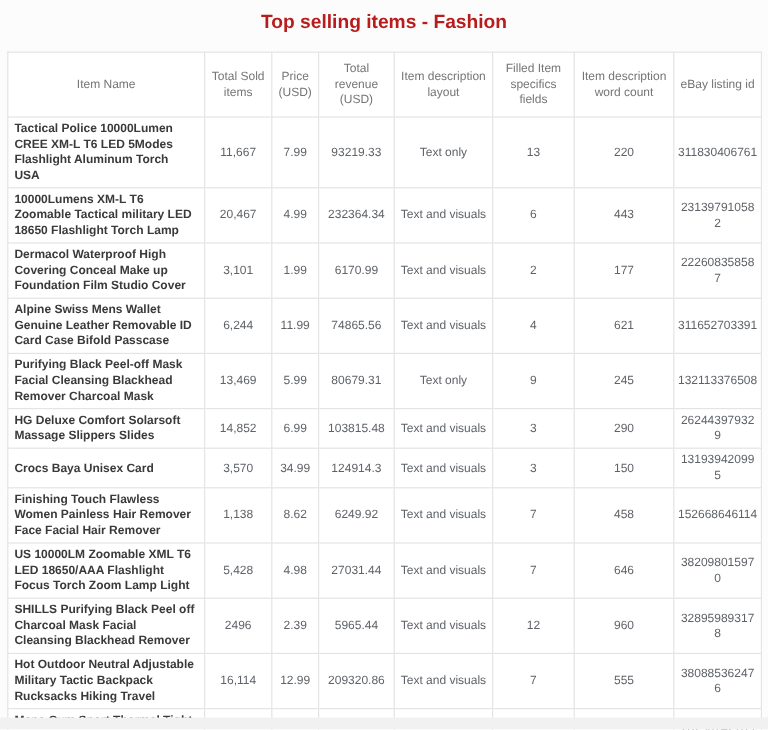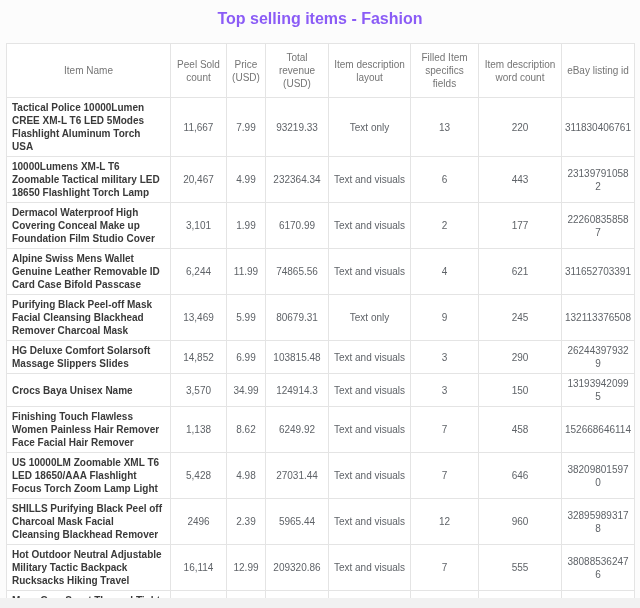--- a/index.html
+++ b/index.html
@@ -12,21 +12,21 @@
     position: relative;
     overflow: hidden;
   }
   .page-title {
     margin: 0;
     padding-top: 10px;
     height: 36px;
     text-align: center;
     font-size: 16px;
     font-weight: bold;
-    color: #8b5cf6;
+    color: #b91c1c;
   }
   table.report-table {
     margin: 7px 0 0 6px;
     width: 628px;
     table-layout: fixed;
     border-collapse: collapse;
     background: #ffffff;
     border: 1px solid #9b9b9b;
   }
   .report-table th {
@@ -79,21 +79,21 @@
     <col style="width:39px">
     <col style="width:63px">
     <col style="width:82px">
     <col style="width:68px">
     <col style="width:83px">
     <col style="width:73px">
   </colgroup>
   <thead>
     <tr>
         <th>Item Name</th>
-        <th>Peel Sold count</th>
+        <th>Total Sold items</th>
         <th>Price (USD)</th>
         <th>Total revenue (USD)</th>
         <th>Item description layout</th>
         <th>Filled Item specifics fields</th>
         <th>Item description word count</th>
         <th>eBay listing id</th>
       </tr>
   </thead>
   <tbody>
       <tr>
@@ -150,21 +150,21 @@
         <td>HG Deluxe Comfort Solarsoft Massage Slippers Slides</td>
         <td>14,852</td>
         <td>6.99</td>
         <td>103815.48</td>
         <td>Text and visuals</td>
         <td>3</td>
         <td>290</td>
         <td>262443979329</td>
       </tr>
       <tr>
-        <td>Crocs Baya Unisex Name</td>
+        <td>Crocs Baya Unisex Card</td>
         <td>3,570</td>
         <td>34.99</td>
         <td>124914.3</td>
         <td>Text and visuals</td>
         <td>3</td>
         <td>150</td>
         <td>131939420995</td>
       </tr>
       <tr>
         <td>Finishing Touch Flawless Women Painless Hair Remover Face Facial Hair Remover</td>

